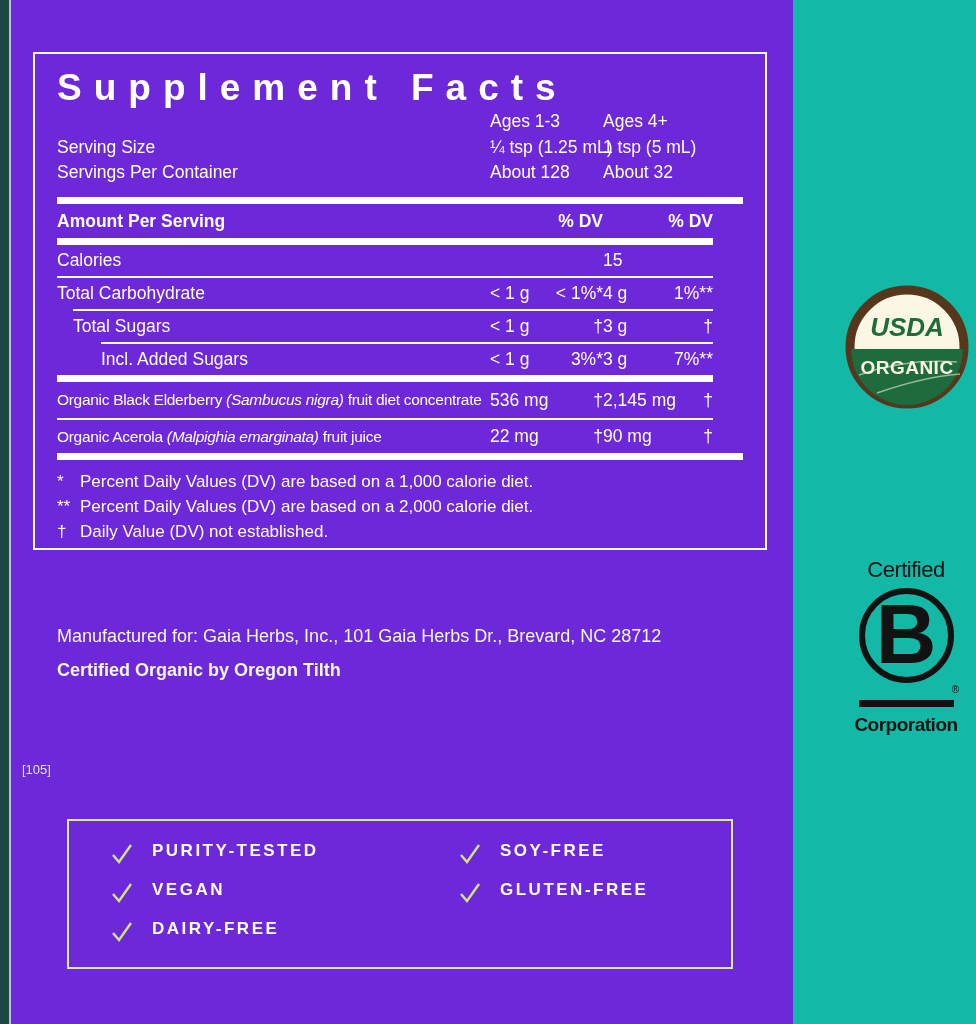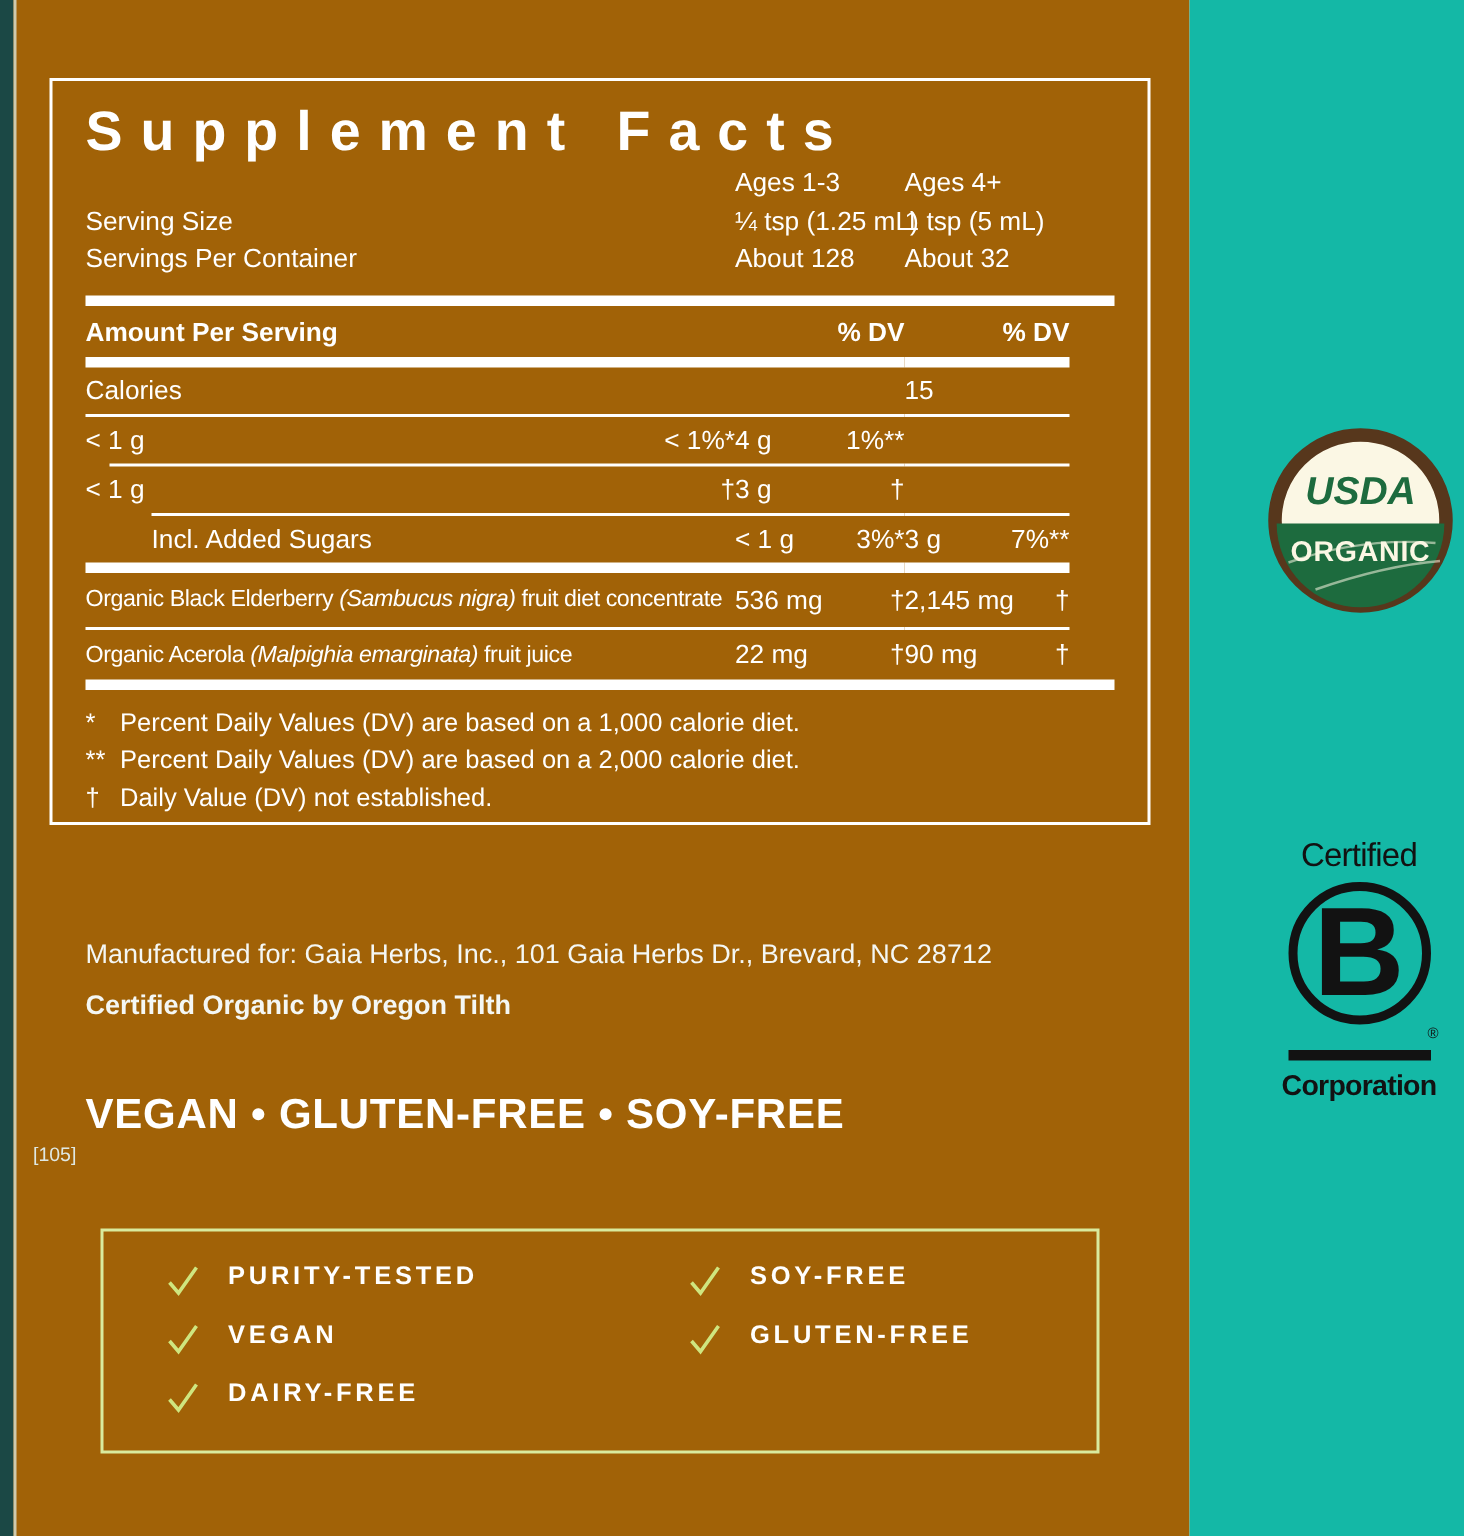--- a/index.html
+++ b/index.html
@@ -1,21 +1,21 @@
 <!DOCTYPE html>
 <html><head>
 <meta charset="utf-8">
 <style>
   * { margin:0; padding:0; box-sizing:border-box; }
   html,body { background:#000; }
   body { font-family:"Liberation Sans", sans-serif; }
   .stage { position:relative; width:976px; height:1024px; overflow:hidden; background:#fcf8e7; }
 
   
-  .teal { position:absolute; left:0; top:0; width:793px; height:1024px; background:#a16207; color:#fff;padding-left:36px; }
+  .teal { position:absolute; left:0; top:0; width:793px; height:1024px; background:#6d28d9; color:#fff;padding-left:36px; }
   .edge-strip { position:absolute; left:0; top:0; width:9px; height:1024px; background:#1b4845; }
   .edge-line  { position:absolute; left:9px; top:0; width:2px; height:1024px; background:rgba(222,236,229,0.75); }
 
   
   .sf-panel { position:absolute; left:33px; top:52px; width:734px; height:498px; border:2px solid #ffffff; }
   .sf-title { margin:13px 0 0 22px; font-size:37px; font-weight:bold; letter-spacing:12px; line-height:41px; white-space:nowrap; }
   .grid3 { display:grid; grid-template-columns:433px 113px 110px; margin:0 22px; align-items:center; }
   .cell-split { display:flex; justify-content:space-between; align-items:baseline; white-space:nowrap; }
   .txt { font-size:17.5px; }
   .b { font-weight:bold; }
@@ -120,36 +120,38 @@
             <span></span>
           </div>
       </div>
       <div class="grid3 sep-row">
           <div></div>
           <div></div>
           <div></div>
         </div>
 
       <div class="grid3 r-std txt">
+        <div>Total Carbohydrate</div>
         <div class="cell-split">
             <span>&lt; 1 g</span>
             <span>&lt; 1%*</span>
           </div>
         <div class="cell-split">
             <span>4 g</span>
             <span>1%**</span>
           </div>
       </div>
       <div class="grid3 sep-row">
           <div class="i1"></div>
           <div></div>
           <div></div>
         </div>
 
       <div class="grid3 r-std txt">
+        <div class="ind1">Total Sugars</div>
         <div class="cell-split">
             <span>&lt; 1 g</span>
             <span>†</span>
           </div>
         <div class="cell-split">
             <span>3 g</span>
             <span>†</span>
           </div>
       </div>
       <div class="grid3 sep-row">
@@ -217,21 +219,20 @@
         <div class="note">
           <span>†</span>
             <span>Daily Value (DV) not established.</span>
         </div>
       </div>
     </section>
 
     <div class="abs body-txt" style="left:57px; top:623px">Manufactured for: Gaia Herbs, Inc., 101 Gaia Herbs Dr., Brevard, NC 28712</div>
     <div class="abs body-txt b" style="left:57px; top:657px">Certified Organic by Oregon Tilth</div>
 
-    <div class="abs claims" style="left:57px; top:727px">VEGAN • GLUTEN-FREE • SOY-FREE</div>
     <div class="abs code" style="left:22px; top:762px">[105]</div>
 
     <div class="check-box">
       <div class="check-col left">
         <div class="check-row">
           <svg width="26" height="26" viewBox="0 0 26 26">
               <path d="M4 14 L10 21 L22 4" fill="none" stroke="#cfe67f" stroke-width="2.4"></path>
             </svg>
           <span class="check-label">PURITY-TESTED</span>
         </div>

